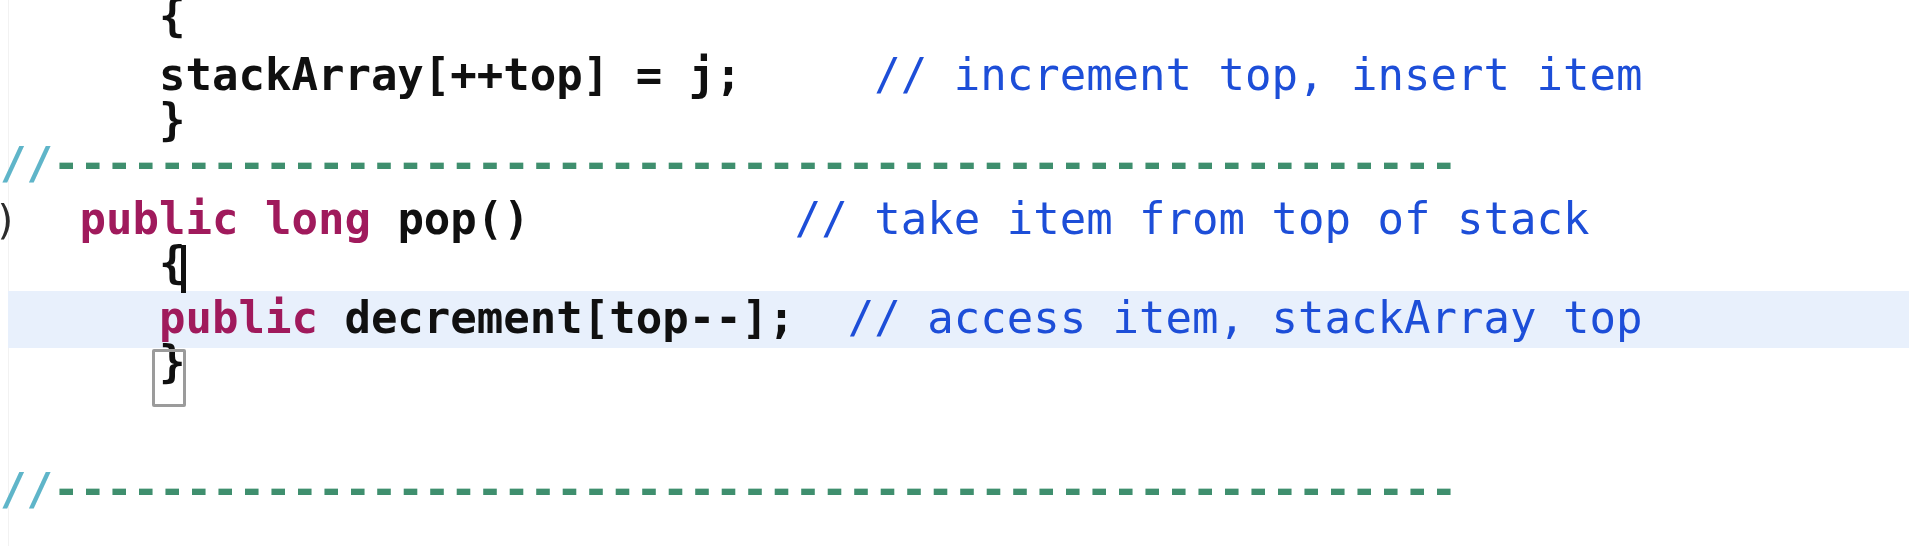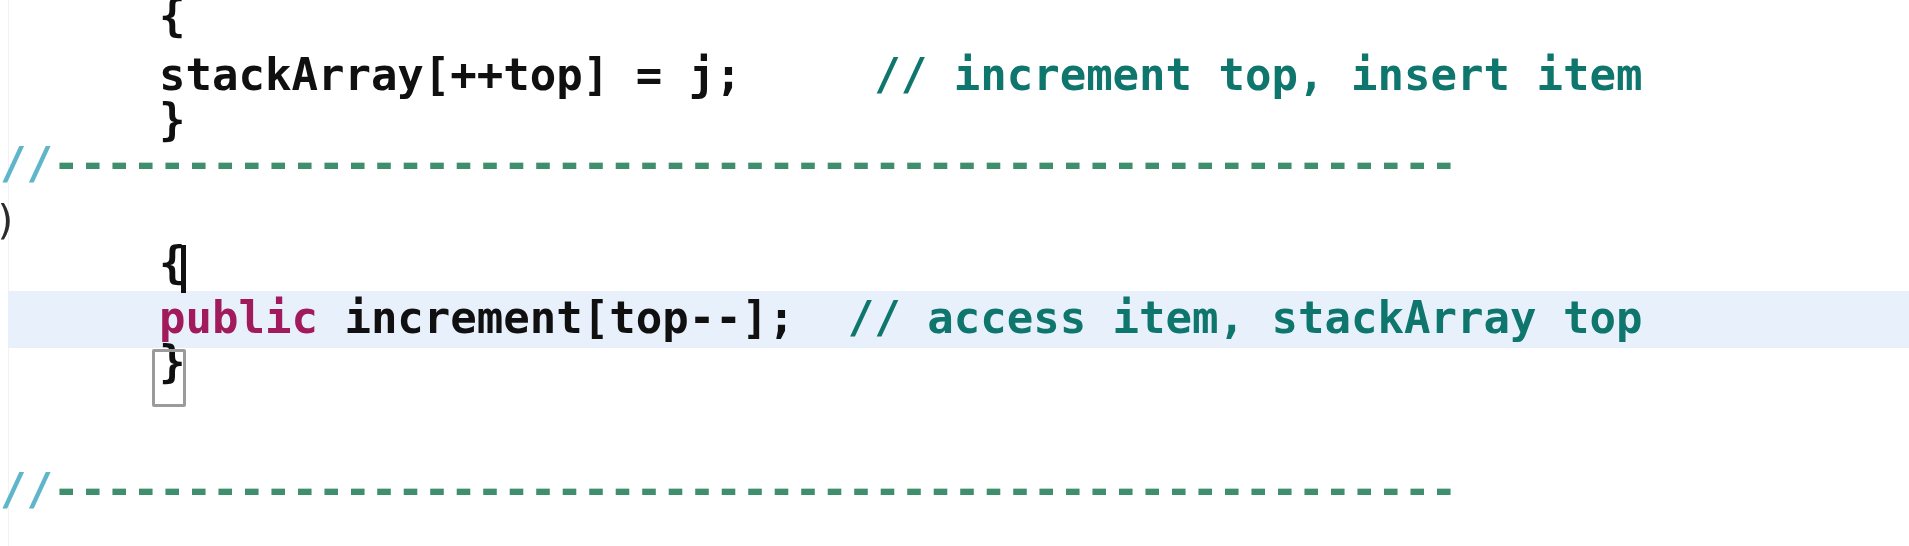--- a/index.html
+++ b/index.html
@@ -52,22 +52,22 @@
 
   .tok-kw {
     color: #a01a5c;
     font-weight: bold;
   }
   .tok-plain {
     color: #101010;
     font-weight: bold;
   }
   .tok-comment {
-    color: #0f766e;
-    font-weight: bold;
+    color: #1d4ed8;
+    font-weight: normal;
   }
   .tok-comment-slashes {
     color: #5fb5c9;
     font-weight: bold;
   }
   .tok-comment-dashes {
     color: #3f8f6e;
     font-weight: bold;
   }
 
@@ -117,24 +117,25 @@
 
   <div class="code-line" style="top:-14px;"><span class="ind">      </span><span class="tok-plain">{</span></div>
 
   <div class="code-line" style="top:45px;"><span class="ind">      </span><span class="tok-plain">stackArray[++top] = j;</span><span class="ind">     </span><span class="tok-comment">// increment top, insert item</span></div>
 
   <div class="code-line" style="top:90px;"><span class="ind">      </span><span class="tok-plain">}</span></div>
 
   <div class="code-line" style="top:134px;"><span class="ind"></span><span class="tok-comment-slashes">//</span><span class="tok-comment-dashes">-----------------------------------------------------</span></div>
 
   <div class="fold-marker" style="left:-6px; top:200px;">)</div>
+  <div class="code-line" style="top:189px;"><span class="ind">   </span><span class="tok-kw">public long </span><span class="tok-plain">pop()</span><span class="ind">          </span><span class="tok-comment">// take item from top of stack</span></div>
 
   <div class="code-line" style="top:233px;"><span class="ind">      </span><span class="tok-plain">{</span></div>
   <div class="caret" style="left:181px; top:245px;"></div>
 
-  <div class="code-line" style="top:288px;"><span class="ind">      </span><span class="tok-kw">public </span><span class="tok-plain">increment[top--];</span><span class="ind">  </span><span class="tok-comment">// access item, stackArray top</span></div>
+  <div class="code-line" style="top:288px;"><span class="ind">      </span><span class="tok-kw">public </span><span class="tok-plain">decrement[top--];</span><span class="ind">  </span><span class="tok-comment">// access item, stackArray top</span></div>
 
   <div class="code-line" style="top:332px;"><span class="ind">      </span><span class="tok-plain">}</span></div>
   <div class="bracket-box" style="left:152px; top:349px; width:34px; height:58px;"></div>
 
   <div class="code-line" style="top:460px;"><span class="ind"></span><span class="tok-comment-slashes">//</span><span class="tok-comment-dashes">-----------------------------------------------------</span></div>
 
 </div>
 
 </body></html>

